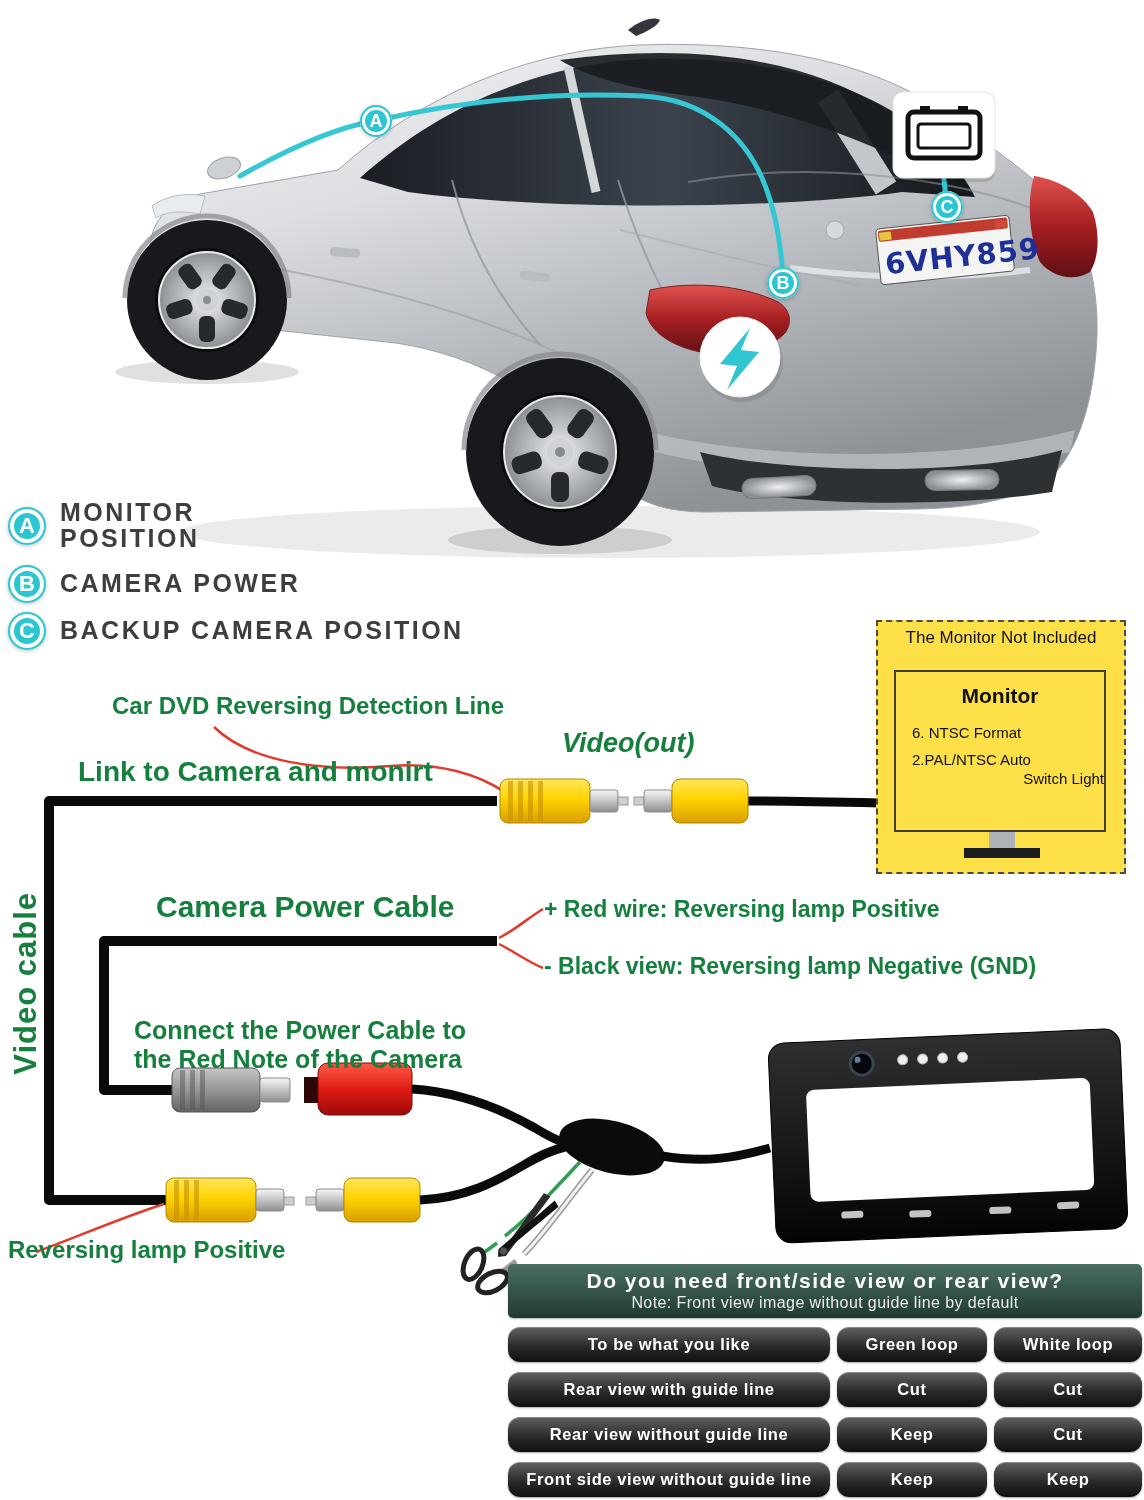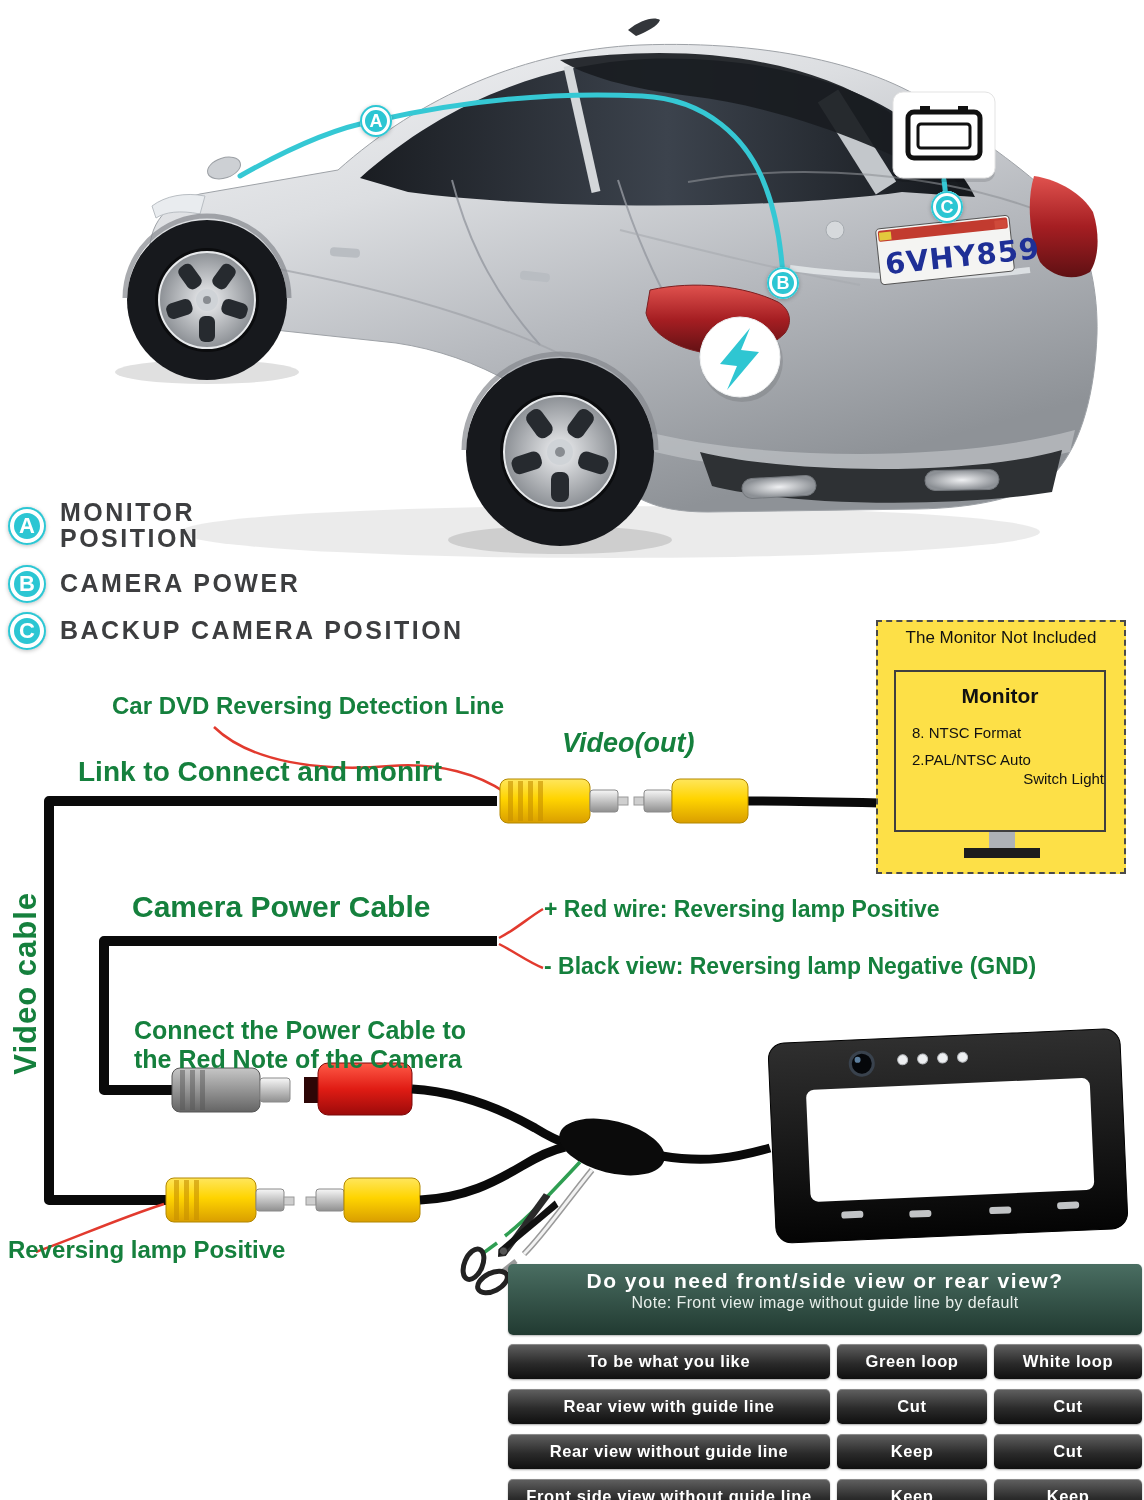--- a/index.html
+++ b/index.html
@@ -25,46 +25,46 @@
           box-shadow:inset 0 0 0 2px #2cc6d3, inset 0 0 0 6px #fff, 0 1px 4px rgba(0,0,0,.25);}
   .legend-text{font-weight:bold;font-size:25px;letter-spacing:2.5px;color:#3d3e40;line-height:1.03;
           text-shadow:1px 1px 0 rgba(255,255,255,.8);}
 
   
   .lbl{position:absolute;font-weight:bold;color:#15803d;white-space:nowrap;}
   .lbl-dvd{left:112px;top:692px;font-size:24px;}
   .lbl-videoout{left:562px;top:728px;font-size:27px;font-style:italic;}
   .lbl-link{left:78px;top:756px;font-size:28px;}
   .lbl-videocable{left:8px;top:892px;font-size:31px;writing-mode:vertical-rl;transform:rotate(180deg);letter-spacing:1px;}
-  .lbl-powercable{left:132px;top:890px;font-size:30px;}
+  .lbl-powercable{left:156px;top:890px;font-size:30px;}
   .lbl-redwire{left:544px;top:896px;font-size:23px;}
   .lbl-blackwire{left:544px;top:953px;font-size:23px;}
   .lbl-connect{left:134px;top:1016px;font-size:25px;line-height:1.15;}
   .lbl-reversing{left:8px;top:1236px;font-size:24px;}
 
   
   .monitor-box{position:absolute;left:876px;top:620px;width:250px;height:254px;background:#fde047;
           border:2px dashed #4a4a4a;box-sizing:border-box;}
   .mb-title{margin-top:6px;text-align:center;font-size:17px;color:#111;}
   .mb-screen{position:absolute;left:16px;top:48px;width:212px;height:162px;border:2px solid #3f3f3f;box-sizing:border-box;}
   .mb-screen-title{text-align:center;margin-top:12px;font-weight:bold;font-size:21px;color:#111;}
   .mb-l1{margin:16px 0 0 16px;font-size:15px;color:#111;}
   .mb-l2{margin:10px 0 0 16px;font-size:15px;color:#111;}
   .mb-l3{margin:2px 0 0 32px;font-size:15px;color:#111;text-align:right;}
   .mb-neck{position:absolute;left:111px;top:210px;width:26px;height:16px;background:#aeb2b6;}
   .mb-base{position:absolute;left:86px;top:226px;width:76px;height:10px;background:#1d1d1d;}
 
   
   .table-wrap{position:absolute;left:508px;top:1264px;width:634px;}
   .tbl-header{background:linear-gradient(180deg,#4a6e62,#213a31);border-radius:5px;color:#fff;
-          text-align:center;padding:5px 0 23px;box-shadow:0 1px 2px rgba(0,0,0,.3);}
+          text-align:center;padding:5px 0 6px;box-shadow:0 1px 2px rgba(0,0,0,.3);}
   .tbl-h1{font-size:21px;font-weight:bold;letter-spacing:1.5px;}
   .tbl-h2{font-size:16px;color:#e8efeb;margin-top:1px;letter-spacing:.4px;}
   .tbl-grid{display:grid;grid-template-columns:322px 150px 148px;gap:10px 7px;margin-top:9px;}
-  .tbl-cell{height:35px;border-radius:5px;background:linear-gradient(180deg,#616161,#2b2b2b 55%,#0f0f0f);
+  .tbl-cell{height:35px;border-radius:12px;background:linear-gradient(180deg,#616161,#2b2b2b 55%,#0f0f0f);
           color:#fff;font-weight:bold;font-size:16.5px;letter-spacing:.6px;display:flex;align-items:center;justify-content:center;
           box-shadow:inset 0 1px 0 rgba(255,255,255,.28),0 1px 2px rgba(0,0,0,.35);}
 </style>
 </head>
 <body>
 
 <div id="stage">
 
   <svg id="art" viewBox="0 0 1144 1500">
     <defs>
@@ -325,36 +325,36 @@
   </div>
   <div class="legend-item legend-c">
     <div class="legend-badge">C</div>
     <div class="legend-text">
       <div>BACKUP CAMERA POSITION</div>
     </div>
   </div>
 
   <div class="lbl lbl-dvd">Car DVD Reversing Detection Line</div>
   <div class="lbl lbl-videoout">Video(out)</div>
-  <div class="lbl lbl-link">Link to Connect and monirt</div>
+  <div class="lbl lbl-link">Link to Camera and monirt</div>
   <div class="lbl lbl-videocable">Video cable</div>
   <div class="lbl lbl-powercable">Camera Power Cable</div>
   <div class="lbl lbl-redwire">+ Red wire: Reversing lamp Positive</div>
   <div class="lbl lbl-blackwire">- Black view: Reversing lamp Negative (GND)</div>
   <div class="lbl lbl-connect">
     <div>Connect the Power Cable to</div>
     <div>the Red Note of the Camera</div>
   </div>
   <div class="lbl lbl-reversing">Reversing lamp Positive</div>
 
   <div class="monitor-box">
     <div class="mb-title">The Monitor Not Included</div>
     <div class="mb-screen">
       <div class="mb-screen-title">Monitor</div>
-      <div class="mb-l1">8. NTSC Format</div>
+      <div class="mb-l1">6. NTSC Format</div>
       <div class="mb-l2">2.PAL/NTSC Auto</div>
       <div class="mb-l3">Switch Light</div>
     </div>
     <div class="mb-neck"></div>
     <div class="mb-base"></div>
   </div>
 
   <div class="table-wrap">
     <div class="tbl-header">
       <div class="tbl-h1">Do you need front/side view or rear view?</div>

